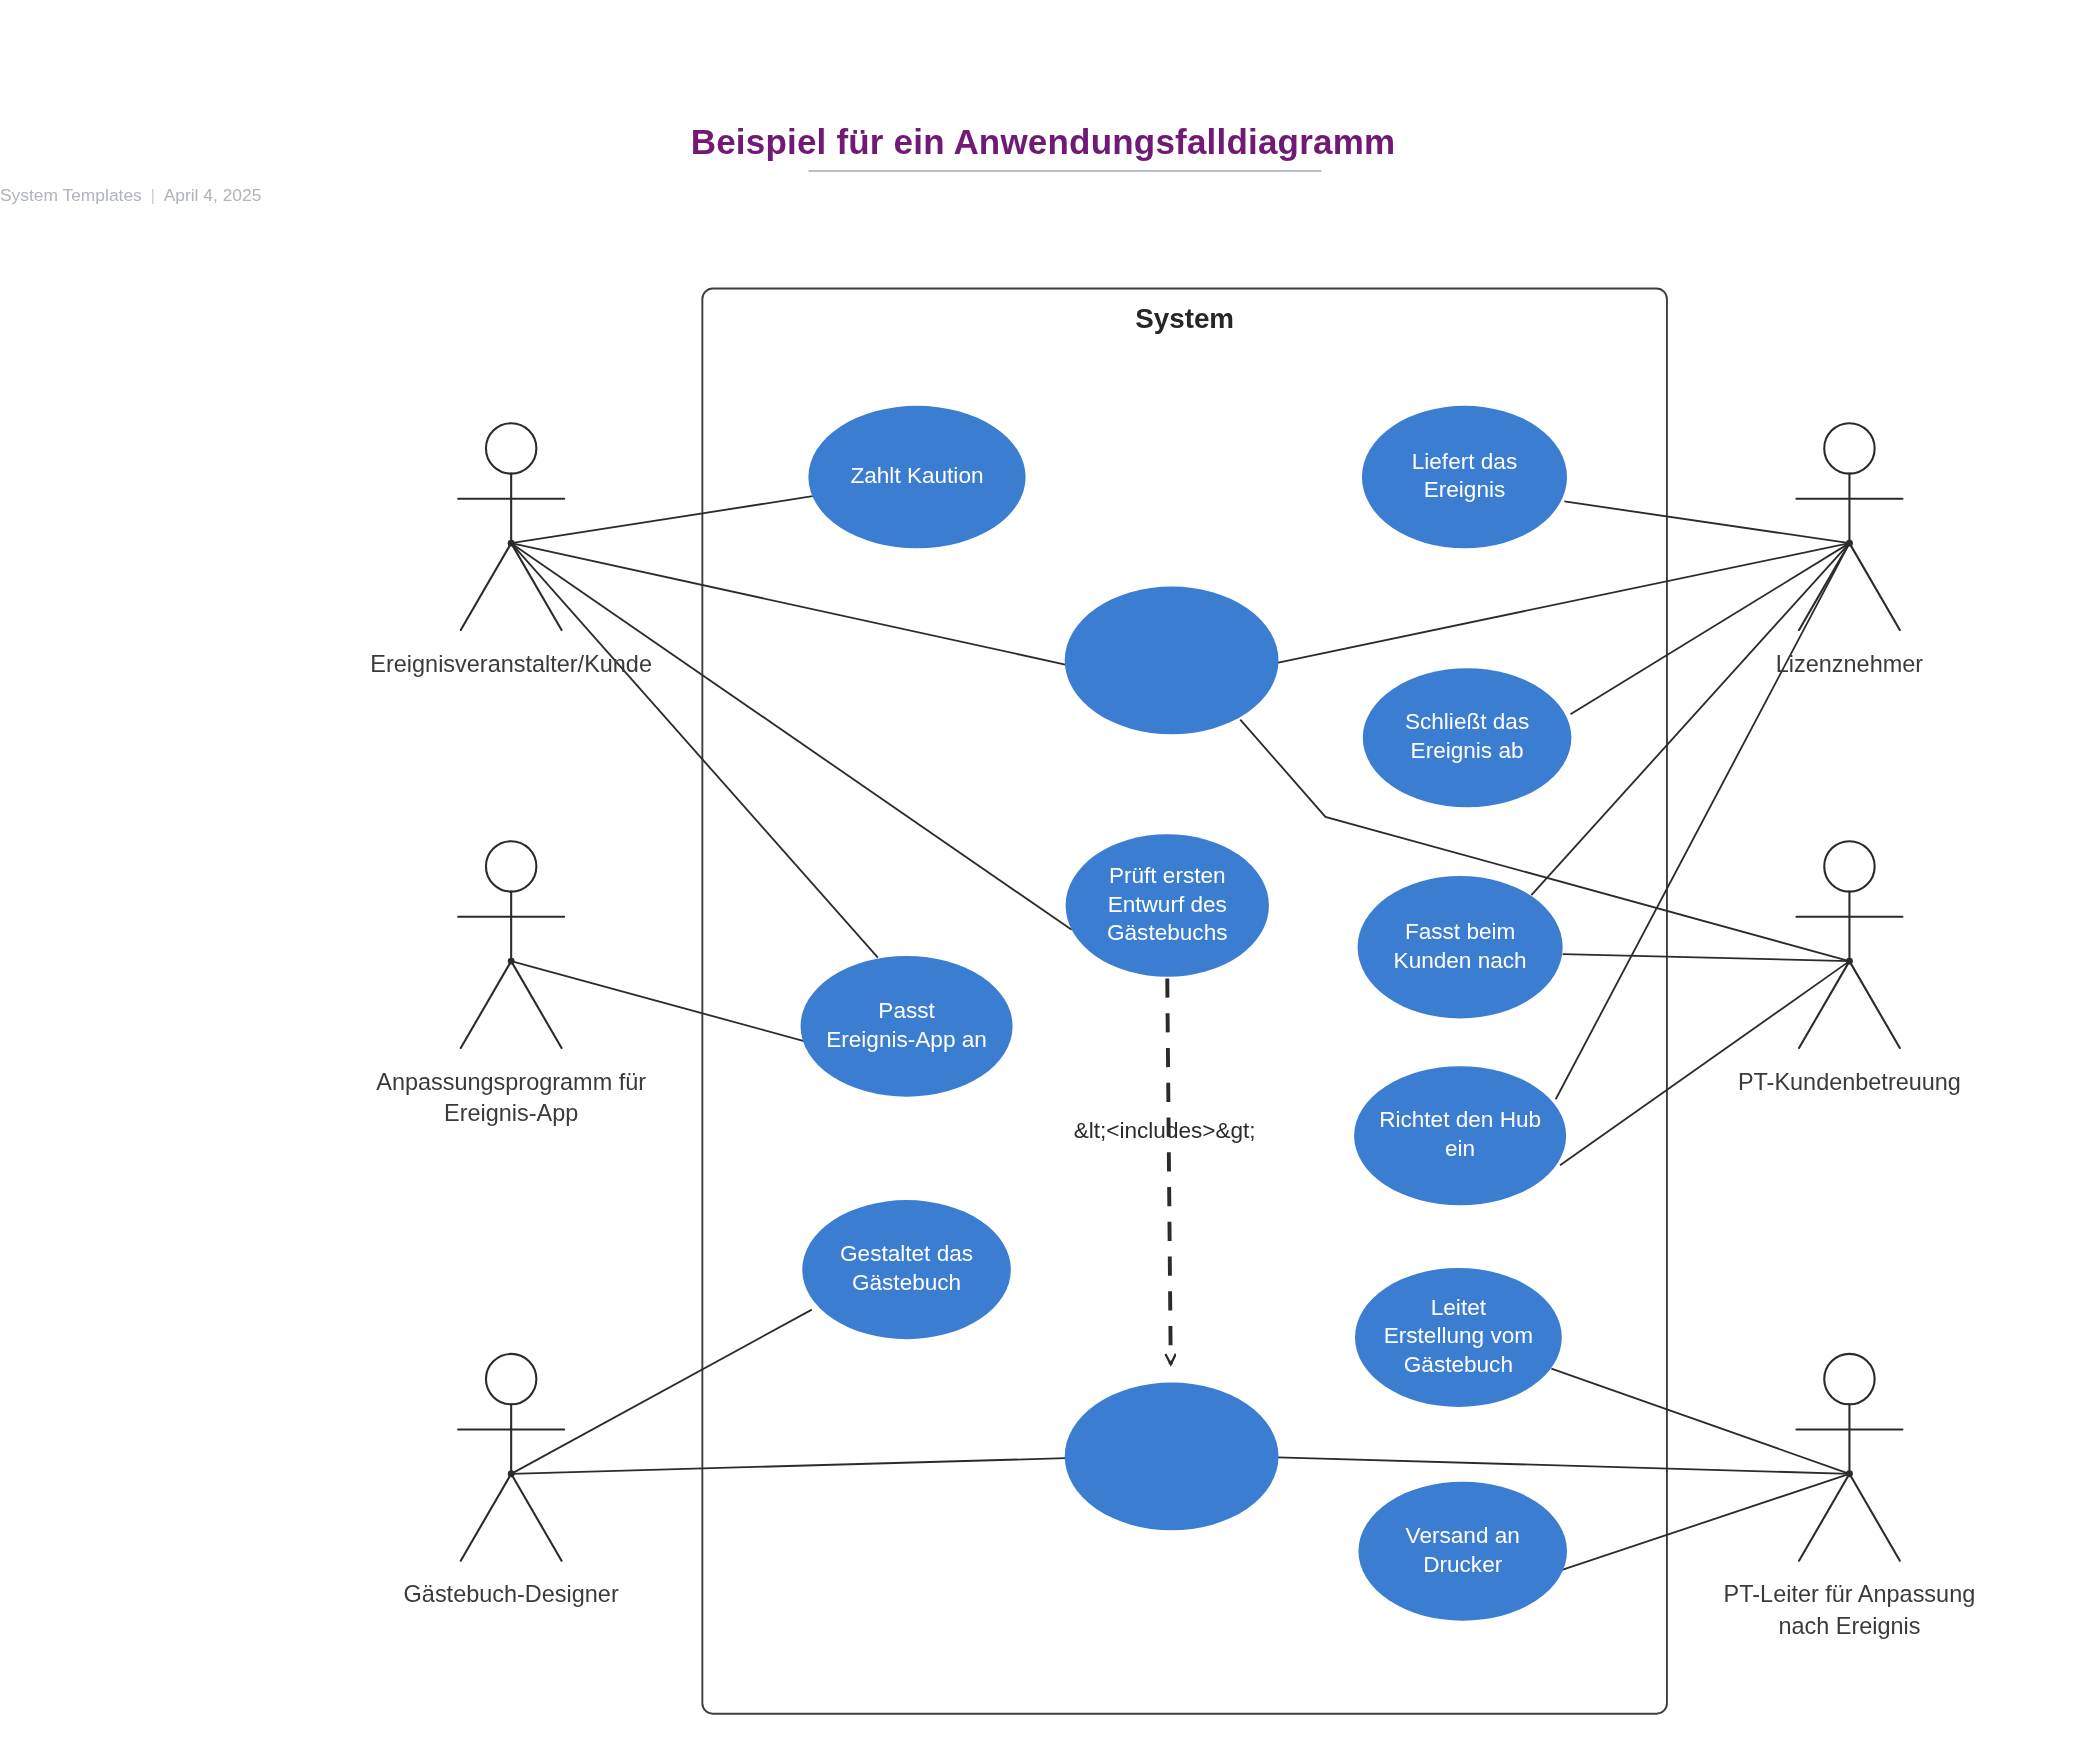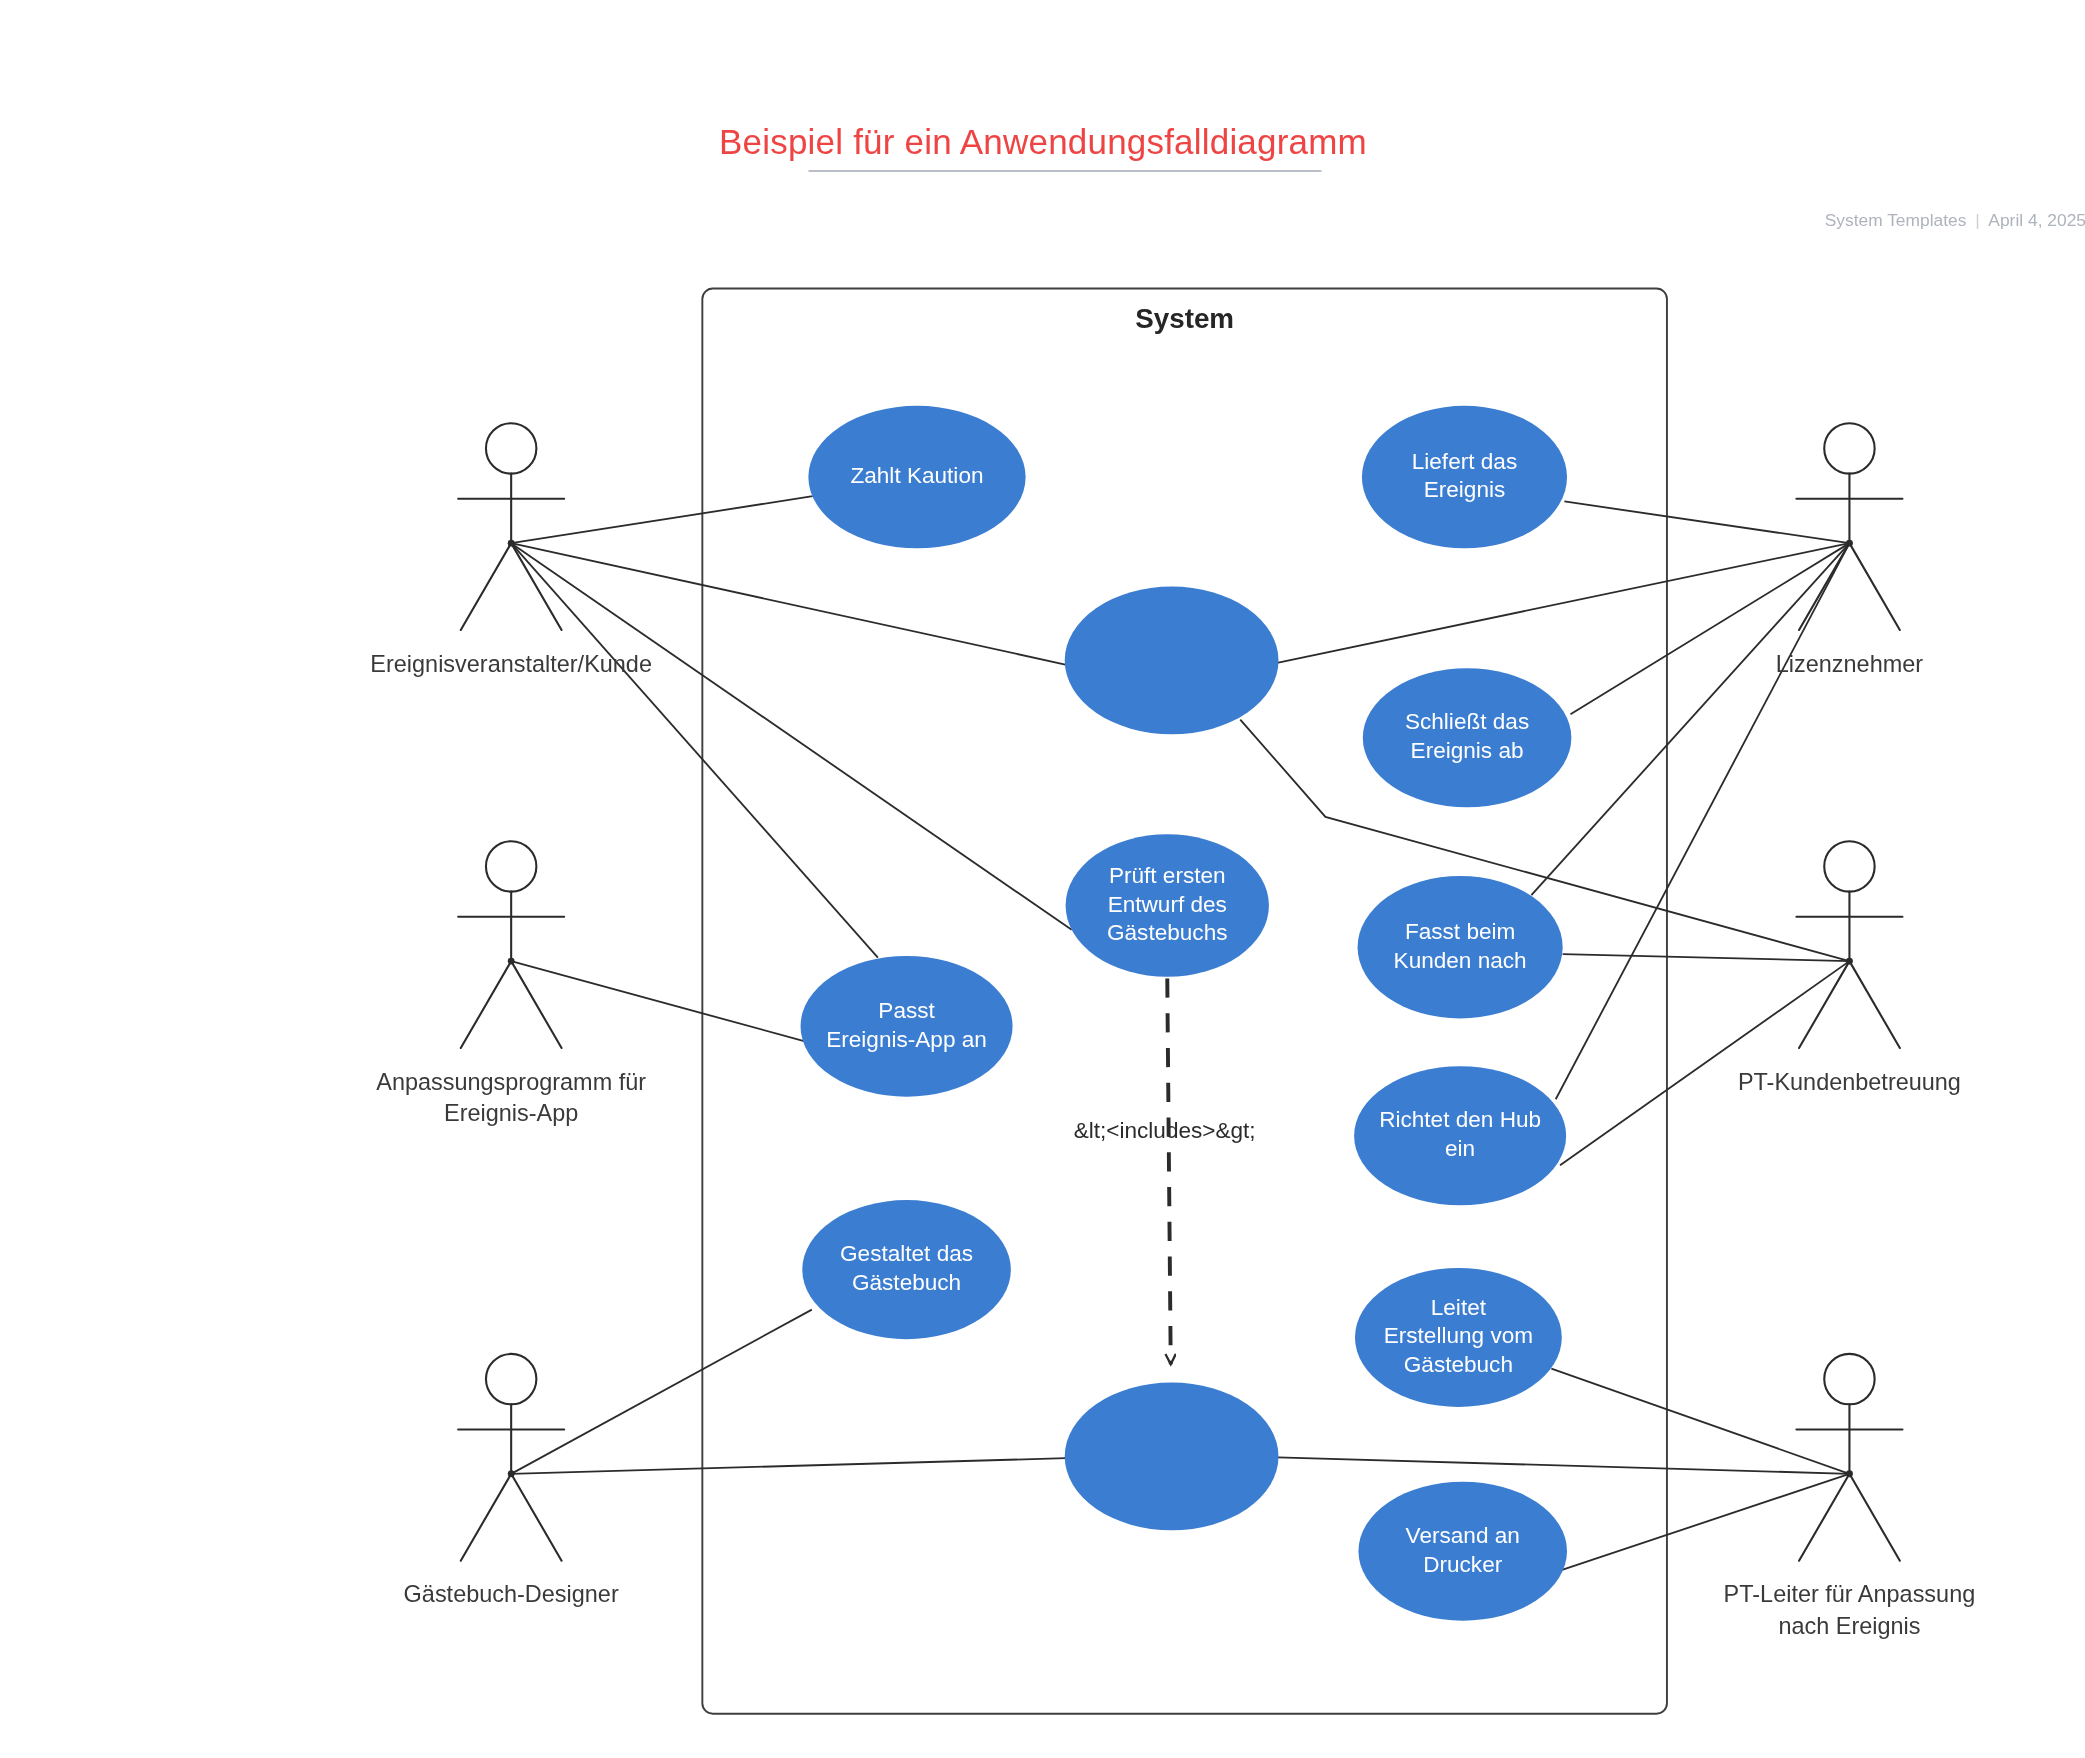--- a/index.html
+++ b/index.html
@@ -25,43 +25,42 @@
     width: 2086px;
     height: 226px;
   }
   #doc-title {
     position: absolute;
     left: 0;
     top: 122px;
     width: 2086px;
     text-align: center;
     font-size: 35px;
-    font-weight: normal;
-    color: #ef4444;
+    font-weight: bold;
+    color: #701a75;
     letter-spacing: 0.2px;
   }
   #title-rule {
     position: absolute;
     left: 1065px;
     top: 170px;
     width: 513px;
     height: 1.7px;
     background: #b9bec7;
     transform: translateX(-50%);
   }
   #header-meta {
     position: absolute;
     left: 0;
     top: 185px;
     width: 2086px;
-    text-align: right;
+    text-align: left;
     font-size: 17.4px;
     color: #aeb3bc;
     white-space: nowrap;
-    margin-top: 25px;
   }
   #header-meta .meta-sep {
     display: inline-block;
     margin: 0 8.7px;
     color: #ccd0d6;
   }
 
   
   #diagram {
     position: absolute;

